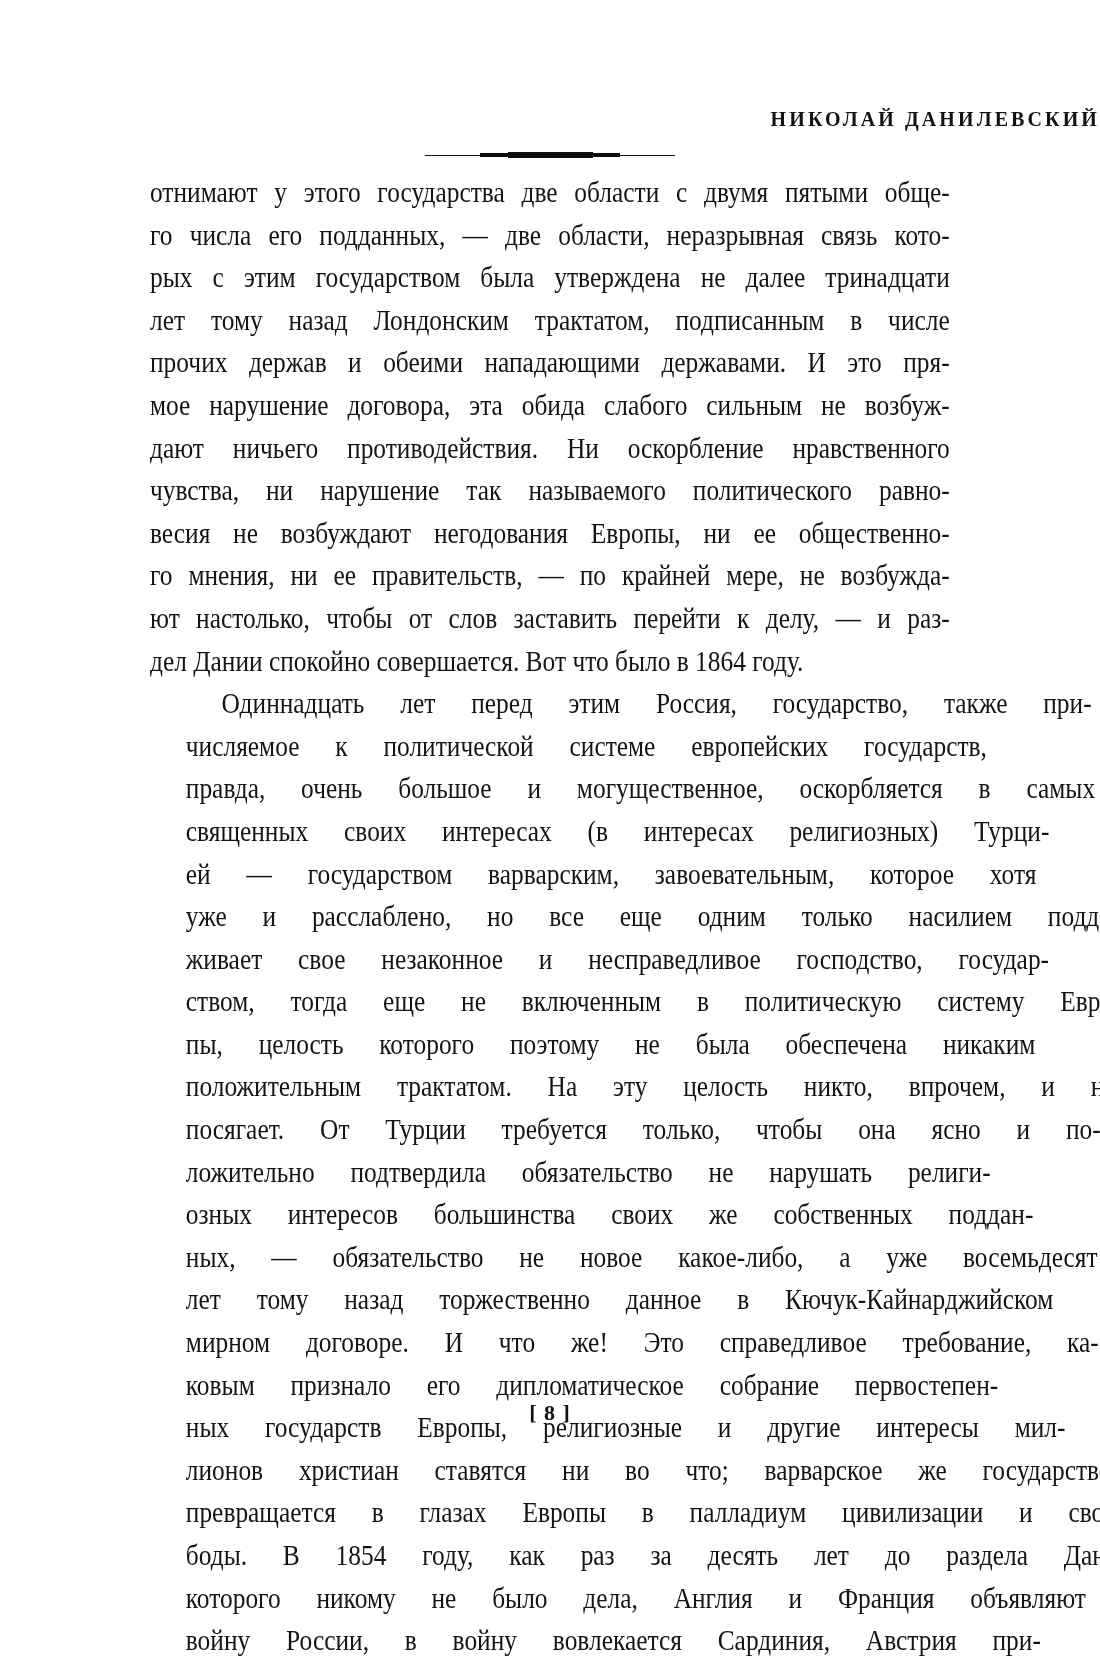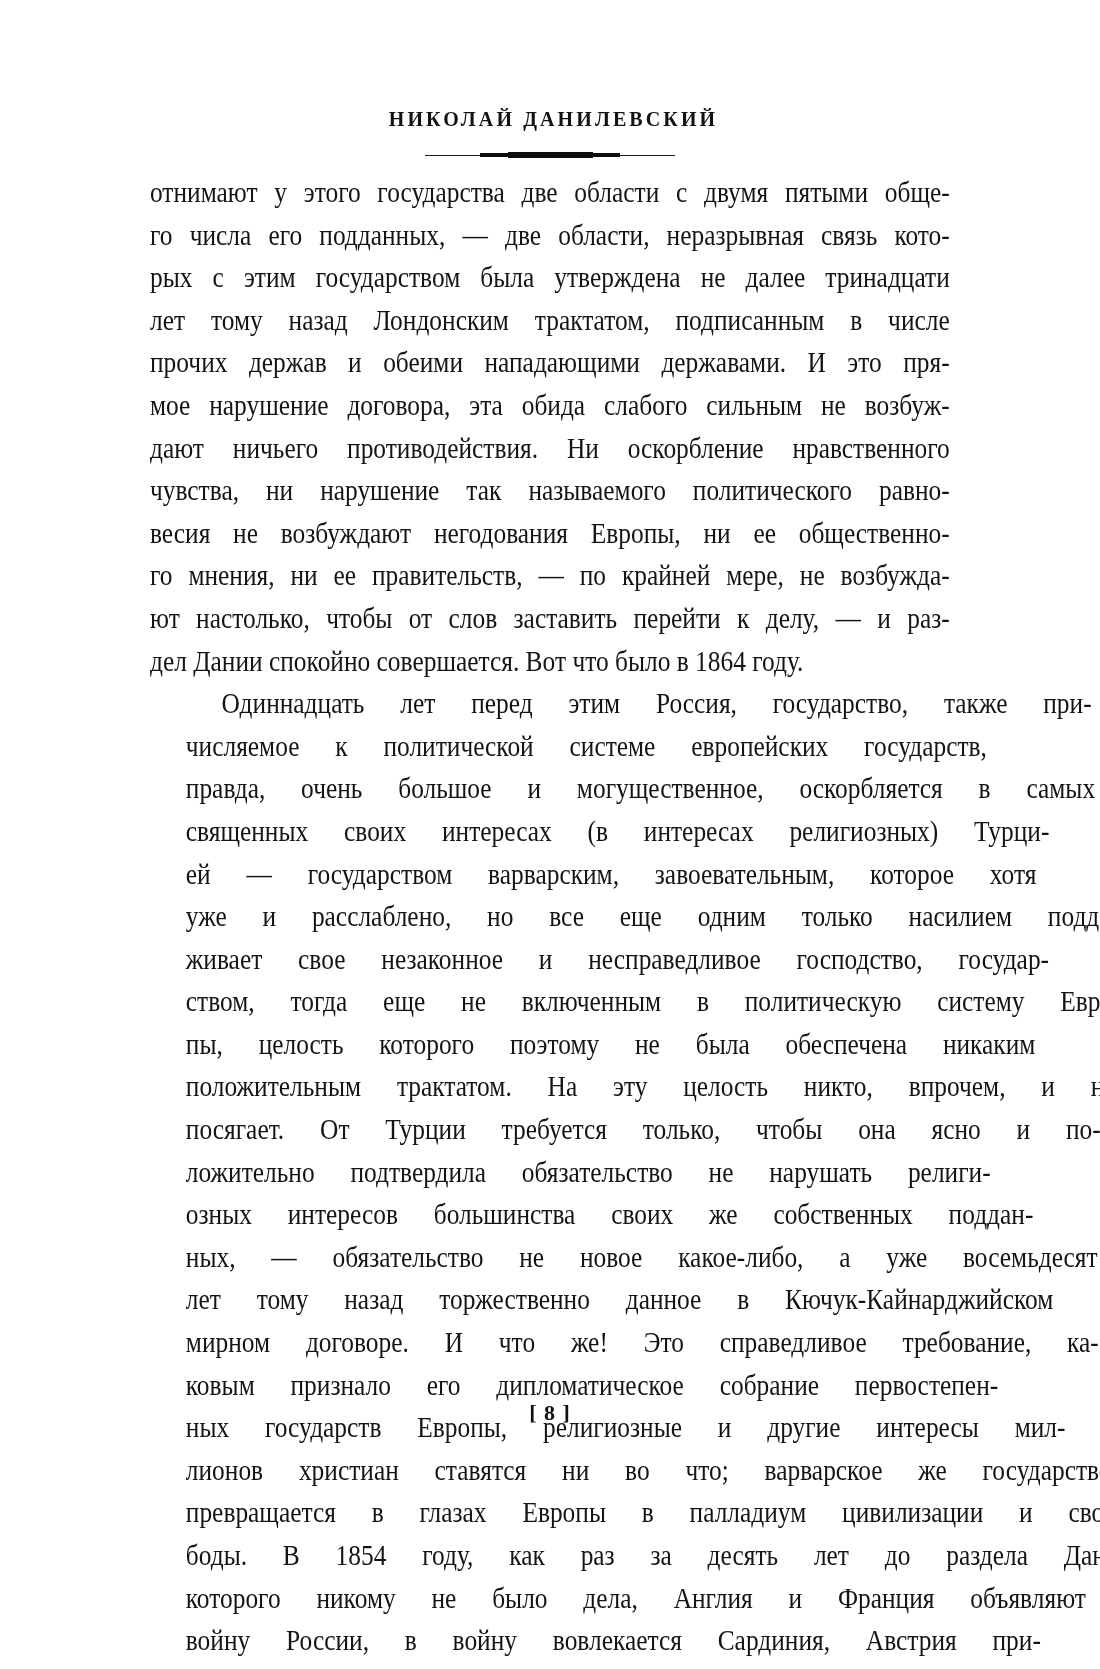--- a/index.html
+++ b/index.html
@@ -18,21 +18,21 @@
     box-sizing: border-box;
     overflow: hidden;
   }
 
   
   .running-head {
     position: absolute;
     top: 108px;
     left: 0;
     right: 0;
-    text-align: center;
+    text-align: right;
     padding-left: 7px;
   }
 
   .running-head-title {
     font-family: "Liberation Serif", "DejaVu Serif", serif;
     font-size: 20px;
     font-weight: 700;
     letter-spacing: 3.1px;
     color: #121212;
     white-space: nowrap;

